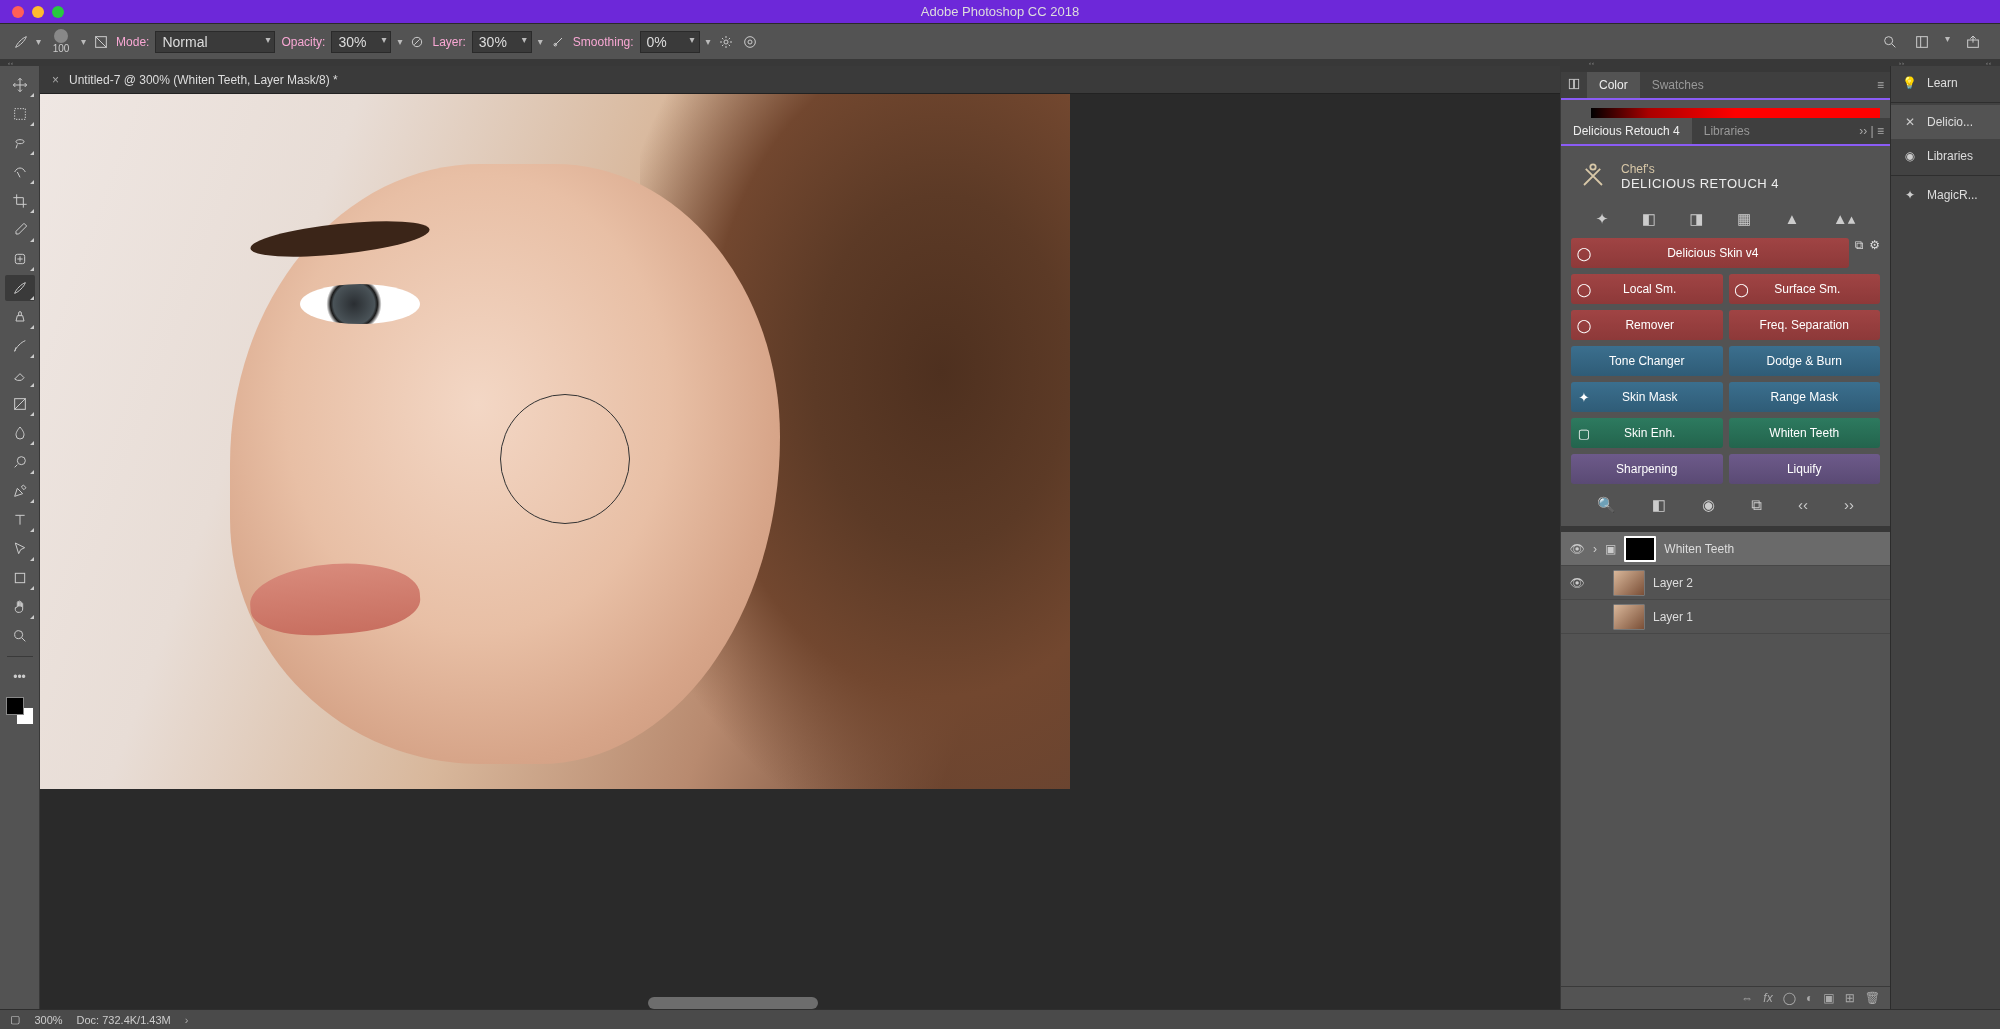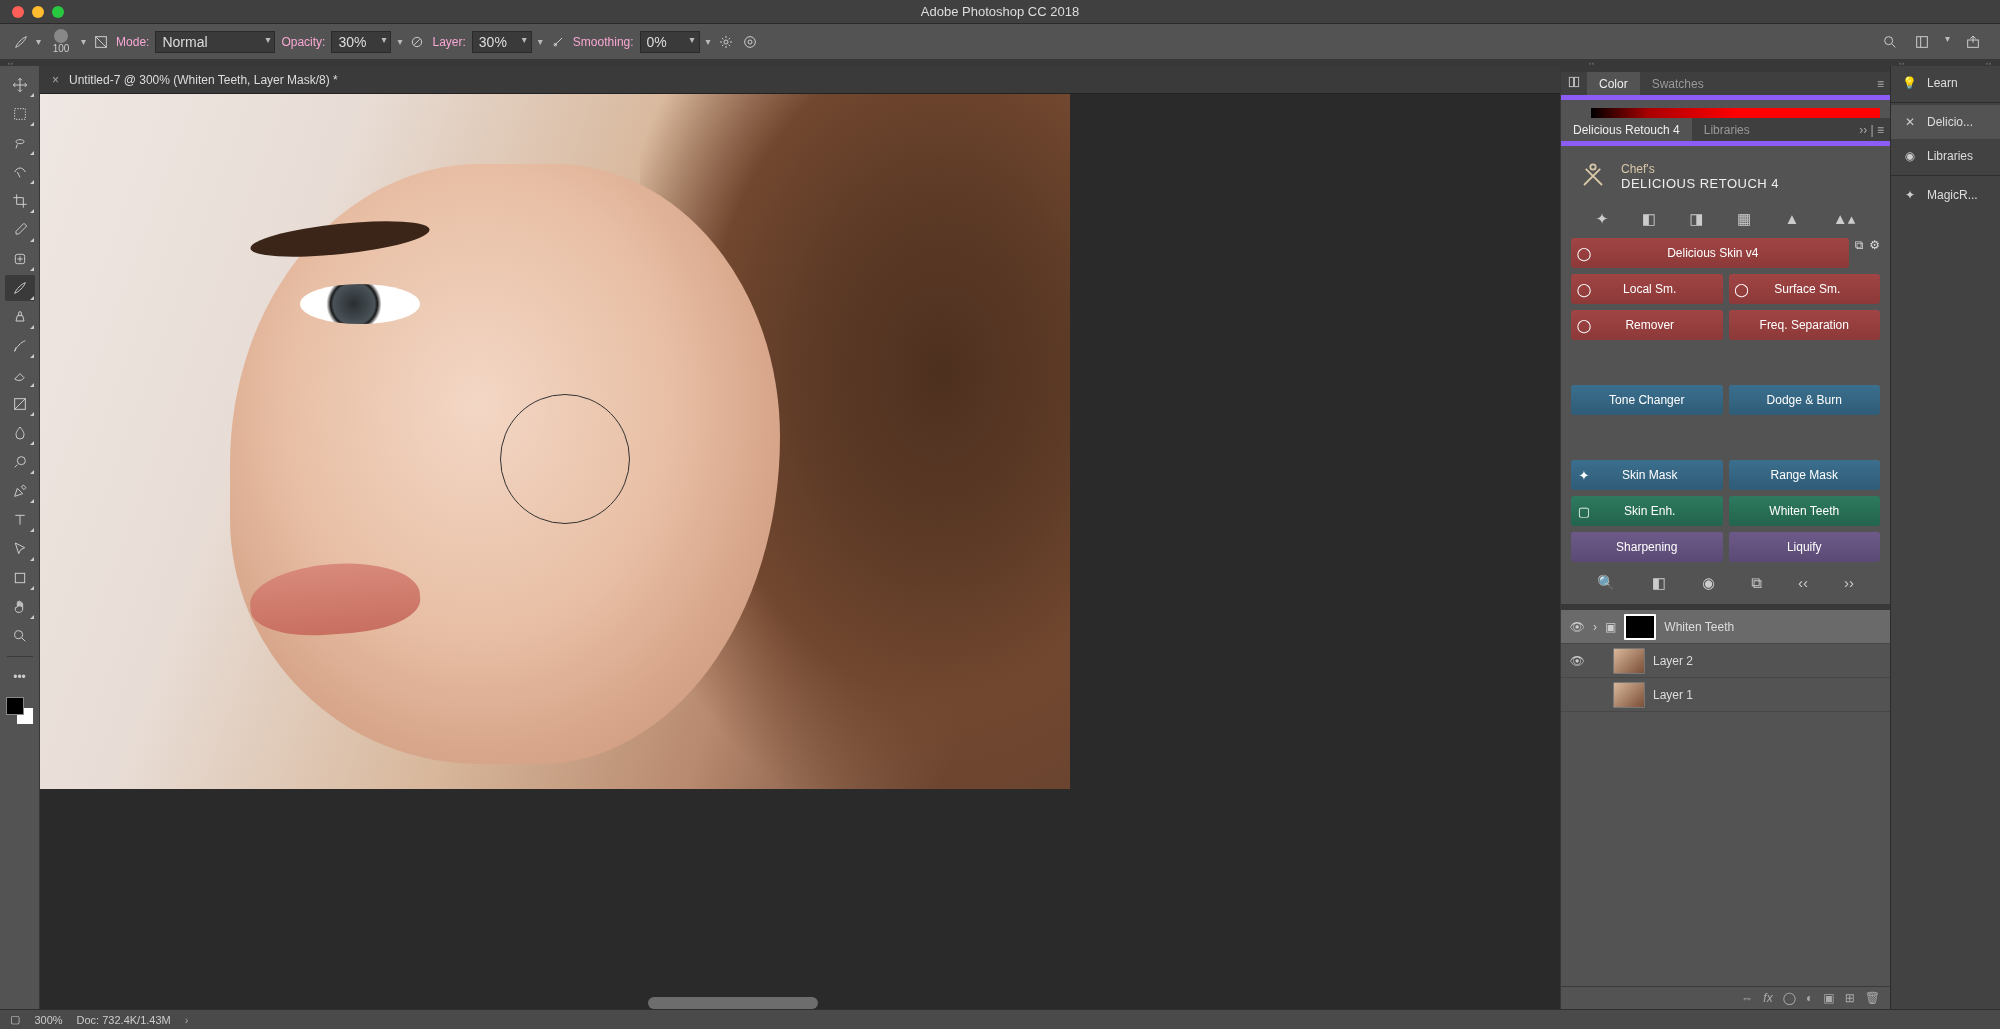--- a/index.html
+++ b/index.html
@@ -1,19 +1,19 @@
 <!DOCTYPE html>
 <html><head>
 <meta charset="utf-8">
 <style>
 * { margin:0; padding:0; box-sizing:border-box; font-family:-apple-system,"Helvetica Neue",Arial,sans-serif; user-select:none; }
 body { background:#535353; color:#ddd; font-size:12px; overflow:hidden; width:2000px; height:1029px; }
 
 
-.titlebar { height:24px; background:#404040; display:flex; align-items:center; position:relative; border-bottom:1px solid #2a2a2a;}
+.titlebar { height:24px; background:#6d28d9; display:flex; align-items:center; position:relative; border-bottom:1px solid #2a2a2a;}
 .traffic { display:flex; gap:8px; padding-left:12px;}
 .dot{width:12px;height:12px;border-radius:50%;}
 .red{background:#ff5f57;} .yellow{background:#febc2e;} .green{background:#28c840;}
 .titlebar .title{position:absolute;left:50%;transform:translateX(-50%);color:#ddd;font-size:13px;}
 
 
 .optbar{height:36px;background:#535353;border-bottom:1px solid #383838;display:flex;align-items:center;padding:0 12px;gap:6px;color:#ccc;font-size:12px;}
 .optbar .ico{width:18px;height:18px;display:inline-flex;align-items:center;justify-content:center;color:#ccc;}
 .brush-prev{width:28px;text-align:center;line-height:11px;}
 .brush-prev .circ{width:14px;height:14px;border-radius:50%;background:#888;margin:0 auto;}
@@ -49,42 +49,42 @@
 .canvas .lips{position:absolute;left:210px;top:470px;width:170px;height:70px;border-radius:60% 60% 50% 50%;background:linear-gradient(#d88a7b,#c86f60);transform:rotate(-4deg);}
 .canvas .brow{position:absolute;left:210px;top:130px;width:180px;height:30px;border-radius:50%;background:#3b2518;transform:rotate(-6deg);}
 .canvas .eye{position:absolute;left:260px;top:190px;width:120px;height:40px;border-radius:50%;background:radial-gradient(circle at 45% 50%,#2a2e32 0%,#4a5358 30%,#1a1a1a 34%,transparent 40%),#fff;}
 .cursor{position:absolute;left:460px;top:300px;width:130px;height:130px;border:1px solid #333;border-radius:50%;}
 .watermark{position:absolute;left:30px;bottom:15px;font-size:30px;font-weight:700;color:#fff;opacity:.93;letter-spacing:.5px;}
 .hscroll{position:absolute;bottom:0;left:40%;width:170px;height:12px;background:#6d6d6d;border-radius:6px;}
 
 
 .rightcol{width:330px;background:#535353;display:flex;flex-direction:column;border-left:1px solid #383838;}
 .panel{background:#535353;}
-.tabrow{display:flex;align-items:center;height:28px;background:#3f3f3f;border-bottom:5px solid #8b5cf6;padding-right:6px;}
+.tabrow{display:flex;align-items:center;height:28px;background:#3f3f3f;border-bottom:2px solid #8b5cf6;padding-right:6px;}
 .tabrow .tab{padding:0 12px;height:100%;display:flex;align-items:center;color:#999;font-size:12px;}
 .tabrow .tab.active{background:#535353;color:#eee;}
 .tabrow .menu-i{margin-left:auto;color:#aaa;}
 .collapse-mini{height:6px;background:#383838;text-align:center;font-size:6px;color:#888;}
 .colorbody{height:18px;background:#535353;position:relative;}
 .colorbar{position:absolute;bottom:0;left:30px;right:10px;height:10px;background:linear-gradient(90deg,#000,#a00 20%,#f00 50%,#f00);}
 
 .dr-head{display:flex;align-items:center;gap:10px;padding:12px 14px;}
 .dr-head .chef{width:36px;height:36px;}
 .dr-head .txt1{font-size:12px;color:#d8c8a8;}
 .dr-head .txt2{font-size:13px;color:#eee;letter-spacing:.5px;}
 .dr-icorow{display:flex;justify-content:space-around;padding:4px 18px 10px;}
 .dr-icorow span{color:#ccc;font-size:15px;}
 .dr-buttons{padding:0 10px;display:flex;flex-direction:column;gap:6px;}
 .dr-row{display:flex;gap:6px;}
 .dr-btn{flex:1;height:30px;border-radius:3px;display:flex;align-items:center;font-size:12px;color:#fff;position:relative;}
 .dr-btn .bi{width:26px;display:flex;align-items:center;justify-content:center;font-size:13px;}
 .dr-btn .bl{flex:1;text-align:center;padding-right:20px;}
 .dr-btn.center .bl{padding-right:0;}
 .c-red{background:linear-gradient(#a04444,#8d3939);}
-.c-blue{background:linear-gradient(#3b6f8e,#2f5c77);margin-top:39px;}
+.c-blue{background:linear-gradient(#3b6f8e,#2f5c77);}
 .c-green{background:linear-gradient(#2d7a5f,#23644d);}
 .c-purp{background:linear-gradient(#6d5a8a,#5a4a74);}
 .dr-bottom{display:flex;justify-content:space-around;padding:12px 18px;}
 .dr-bottom span{color:#ccc;font-size:15px;}
 
 .layers{flex:1;display:flex;flex-direction:column;background:#535353;}
 .layer-list{flex:1;overflow:hidden;}
 .layer-row{display:flex;align-items:center;height:34px;padding:0 8px;gap:8px;border-bottom:1px solid #474747;}
 .layer-row.active{background:#6a6a6a;}
 .eye{width:16px;text-align:center;color:#ccc;}

